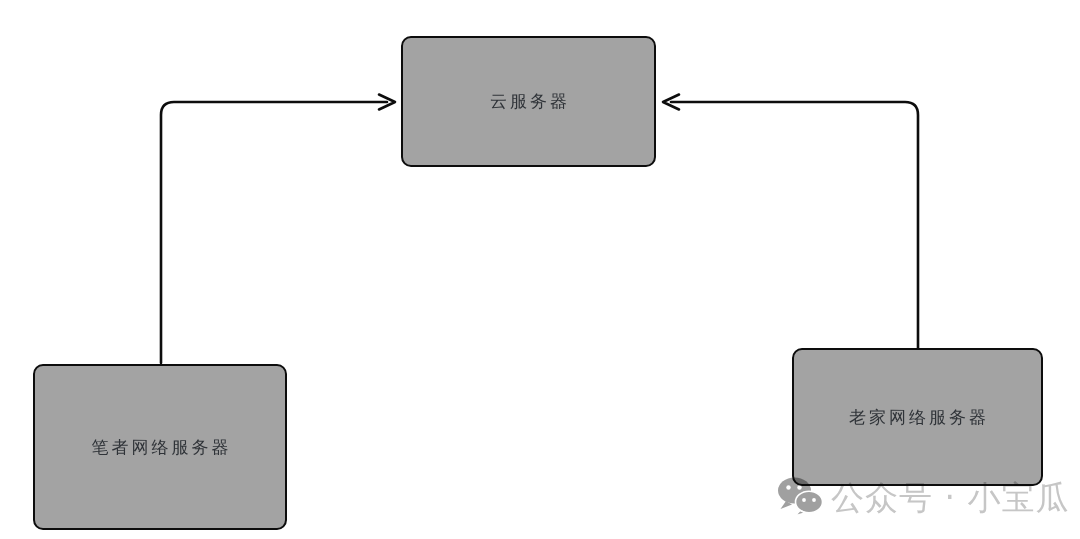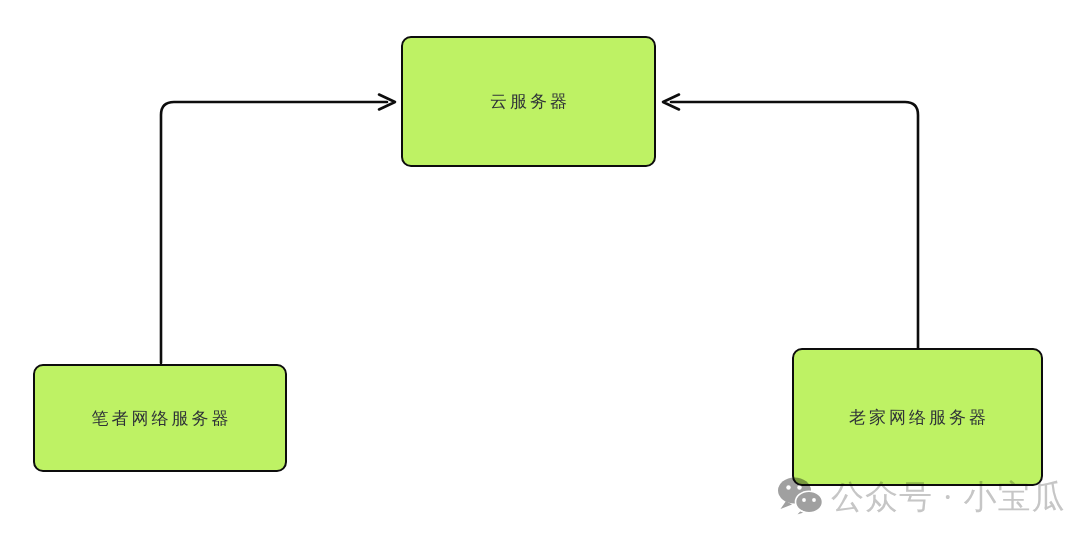--- a/index.html
+++ b/index.html
@@ -26,29 +26,29 @@
   .connector-layer path {
     fill: none;
     stroke: #0d0d0d;
     stroke-width: 2.6;
     stroke-linecap: round;
     stroke-linejoin: round;
   }
   .node {
     position: absolute;
     box-sizing: border-box;
-    background: #bef264;
+    background: #a3a3a3;
     border: 2.5px solid #0d0d0d;
     border-radius: 10px;
     display: flex;
     align-items: center;
     justify-content: center;
   }
   .node-cloud    { left: 401px; top: 36px;  width: 255px; height: 131px; }
-  .node-author   { left: 33px;  top: 364px; width: 254px; height: 108px; }
+  .node-author   { left: 33px;  top: 364px; width: 254px; height: 166px; }
   .node-hometown { left: 792px; top: 348px; width: 251px; height: 138px; }
   .node-label {
     font-size: 17px;
     color: #2f3338;
     letter-spacing: 3px;
     text-indent: 3px;
     white-space: nowrap;
   }
   .watermark {
     position: absolute;
@@ -64,21 +64,20 @@
     width: 47px;
     height: 40px;
     flex: 0 0 auto;
   }
   .watermark-text {
     font-size: 33px;
     line-height: 1;
     color: #c6c6c6;
     letter-spacing: 1px;
     white-space: nowrap;
-    font-family: Liberation Serif, serif;
   }
 </style>
 </head>
 <body>
 
 <div class="canvas">
 
   <svg class="connector-layer" viewBox="0 0 1080 539" aria-hidden="true">
 
     <g>

